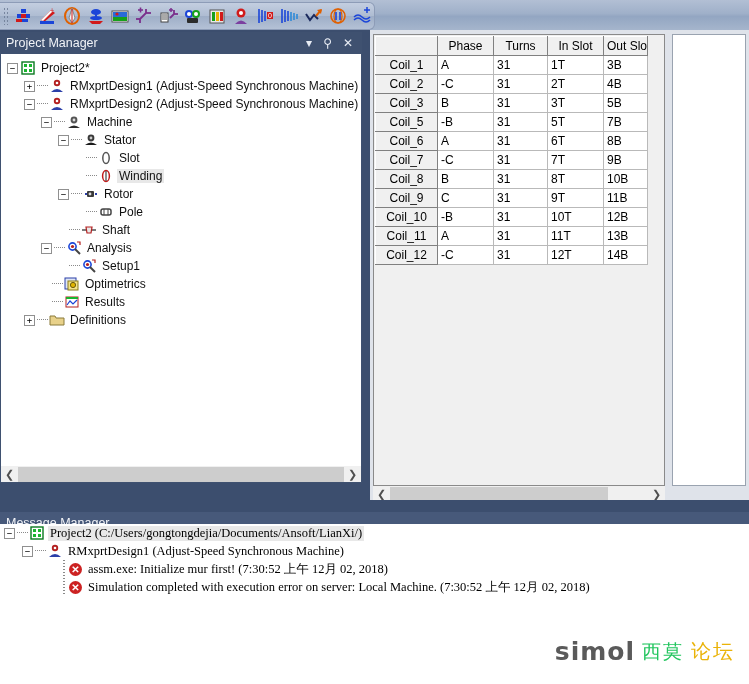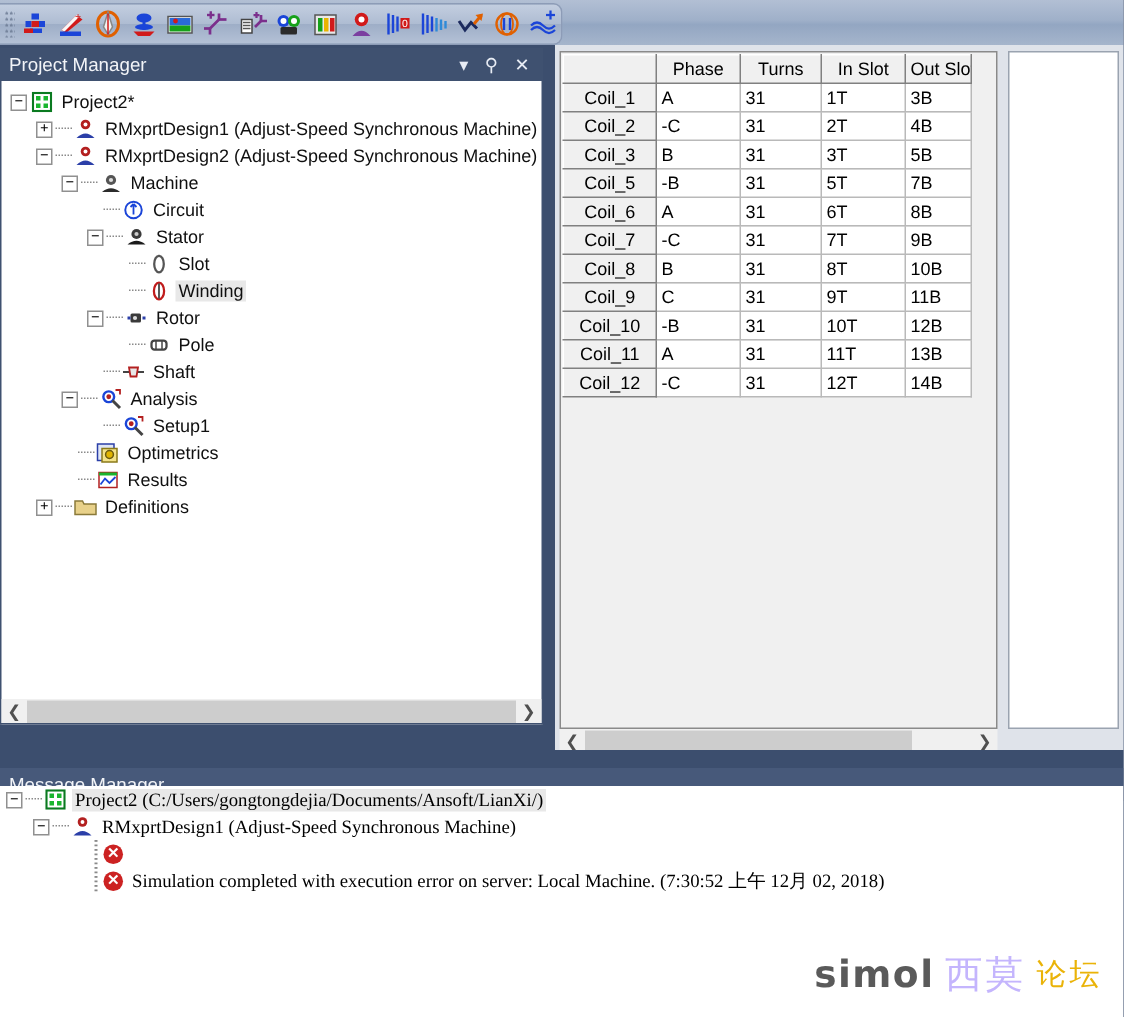--- a/index.html
+++ b/index.html
@@ -144,21 +144,21 @@
     font-size:10px;line-height:13px;text-align:center;margin-right:4px;flex:0 0 auto;
     font-family:"Liberation Sans",sans-serif;font-weight:bold;
   }
   .vdots{width:11px;height:18px;flex:0 0 auto;
     background-image:linear-gradient(#8a8a8a 1px, transparent 1px);
     background-size:2px 3px;background-repeat:repeat-y;background-position:5px 0;}
 
   
   .wm{position:absolute;right:14px;bottom:18px;display:flex;align-items:center;gap:7px;}
   .wm .a{font-family:"DejaVu Sans",sans-serif;font-size:25px;letter-spacing:1px;color:#5a5a5a;font-weight:bold;}
-  .wm .b{font-family:"DejaVu Sans",sans-serif;font-size:25px;color:#c4b5fd;letter-spacing:2px;}
+  .wm .b{font-family:"DejaVu Sans",sans-serif;font-size:19px;color:#22c55e;letter-spacing:2px;}
   .wm .c{font-family:"DejaVu Sans",sans-serif;font-size:20px;color:#eab308;letter-spacing:2px;text-align:center;}
 </style>
 </head>
 <body>
 
 <div id="app">
 
   <div class="toolbar">
     <div class="tb-strip">
       <div class="grip"></div>
@@ -382,30 +382,20 @@
           <div class="node">
             <span style="display:inline-block;width:34px;flex:0 0 auto;"></span>
             <span class="exp">−</span>
             <span class="dots"></span>
             <svg class="ico" viewBox="0 0 16 16">
               <circle cx="8" cy="6" r="3.4" fill="#555"></circle>
               <circle cx="8" cy="6" r="1.4" fill="#ddd"></circle>
               <path d="M2 14 Q8 9 14 14 Z" fill="#2b2b2b"></path>
             </svg>
             <span class="lbl">Machine</span>
-          </div>
-          <div class="node">
-            <span style="display:inline-block;width:51px;flex:0 0 auto;"></span>
-            <span class="exp none"></span>
-            <span class="dots"></span>
-            <svg class="ico" viewBox="0 0 16 16">
-              <circle cx="8" cy="8" r="5.5" fill="#fff" stroke="#1b45d8" stroke-width="1.3"></circle>
-              <path d="M8 4 L8 11 M8 4 L6 6 M8 4 L10 6" stroke="#1b45d8" stroke-width="1.2" fill="none"></path>
-            </svg>
-            <span class="lbl">Circuit</span>
           </div>
           <div class="node">
             <span style="display:inline-block;width:51px;flex:0 0 auto;"></span>
             <span class="exp">−</span>
             <span class="dots"></span>
             <svg class="ico" viewBox="0 0 16 16">
               <circle cx="8" cy="6" r="3.4" fill="#3a3a3a"></circle>
               <circle cx="8" cy="6" r="1.4" fill="#ccc"></circle>
               <path d="M2 13 Q8 8 14 13 Z" fill="#1a1a1a"></path>
             </svg>
@@ -668,20 +658,21 @@
             <circle cx="8" cy="5" r="3.2" fill="#b32020"></circle>
             <circle cx="8" cy="5" r="1.3" fill="#fff"></circle>
             <path d="M2 14 Q8 8 14 14 Z" fill="#2b3fa8"></path>
           </svg>
           <span class="mlbl">RMxprtDesign1 (Adjust-Speed Synchronous Machine)</span>
         </div>
         <div class="mrow">
           <span style="display:inline-block;width:58px;flex:0 0 auto;"></span>
           <span class="vdots"></span>
           <span class="err">✕</span>
+          <span class="mlbl">assm.exe: Initialize mur first! (7:30:52 上午  12月 02, 2018)</span>
         </div>
         <div class="mrow">
           <span style="display:inline-block;width:58px;flex:0 0 auto;"></span>
           <span class="vdots"></span>
           <span class="err">✕</span>
           <span class="mlbl">Simulation completed with execution error on server: Local Machine. (7:30:52 上午  12月 02, 2018)</span>
         </div>
       </div>
     <div class="wm">
       <span class="a">simol</span>

